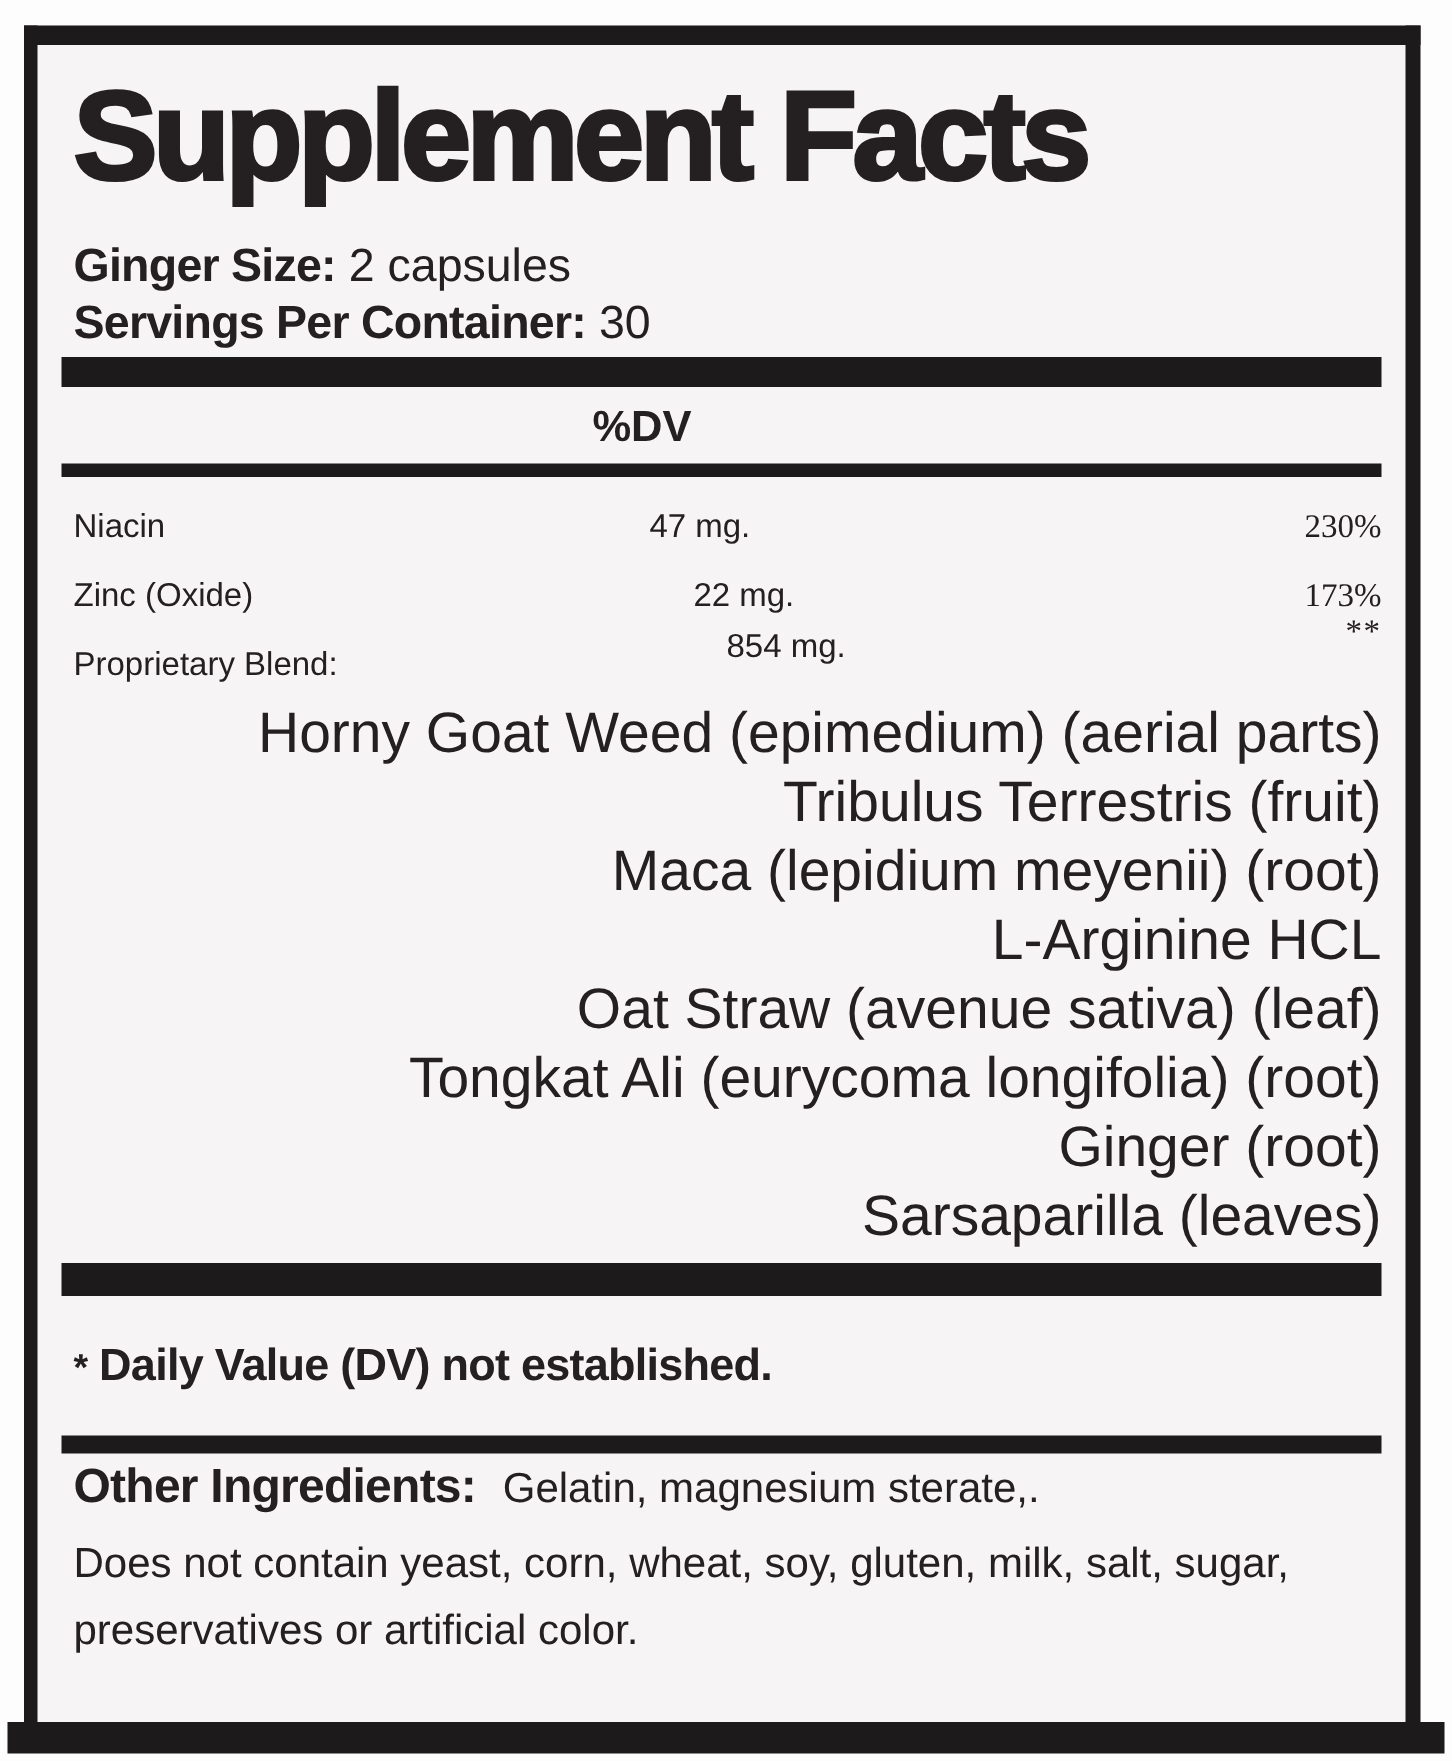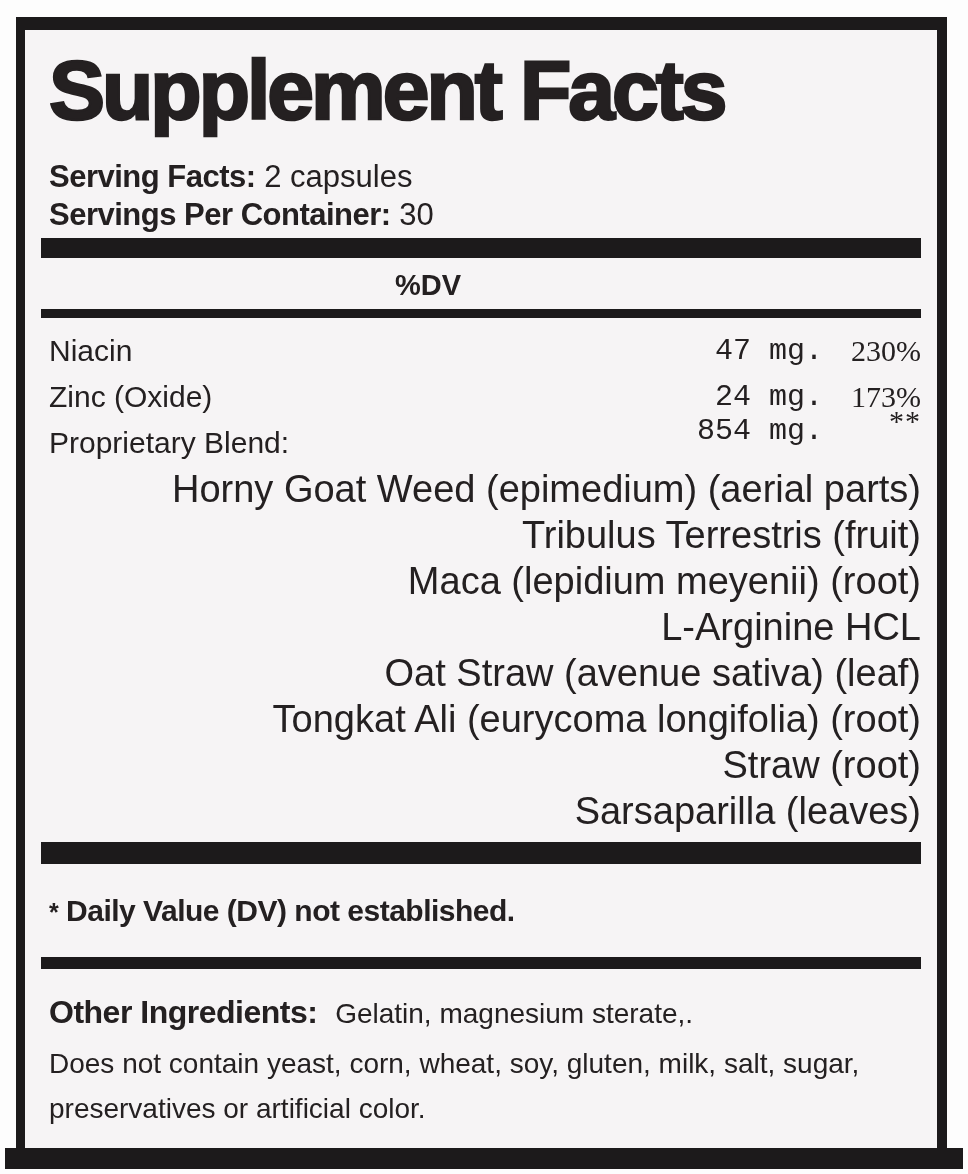--- a/index.html
+++ b/index.html
@@ -61,25 +61,25 @@
     font-size:29px;
     line-height:30px;
   }
   .col-header .amount-h { text-align:right; padding-right:13px; letter-spacing:-0.5px; }
   .col-header .dv-h { text-align:center; padding-right:8px; }
   .rule-thin { height:9px; background:#1c1a1b; margin-top:9px; }
   .rows { margin-top:10px; }
   .nrow {
     display:grid;
     grid-template-columns:auto 1fr 98px;
-    font-size:30px;
+    font-size:22px;
     line-height:46px;
   }
   .nrow .name { padding-left:8px; }
-  .nrow .amt { text-align:right;font-family:Liberation Mono, monospace; }
+  .nrow .amt { text-align:center; }
   .nrow .dv { text-align:right;font-family:Liberation Serif, serif; }
   .nrow .raised { transform:translateY(-12px); }
   .dv-star { display:inline-block; transform:translateY(-10px); letter-spacing:1px; }
   .blend-list {
     list-style:none;
     margin:0; padding:0 0 0 42px;
     font-size:38px;
     line-height:46px;
     text-align:right;
   }
@@ -88,21 +88,20 @@
     margin-top:28px;
     padding-left:8px;
     font-weight:bold;
     font-size:30px;
     line-height:38px;
     letter-spacing:-0.5px;
   }
   .footnote .star { font-size:25px; font-weight:bold; }
   .rule-med { height:12px; background:#1c1a1b; margin-top:26px; }
   .other-ing {
-    margin-top:22px;
     padding-left:8px;
     font-size:28px;
     line-height:42px;
   }
   .other-ing .lbl { font-weight:bold; font-size:32px; letter-spacing:-0.5px; }
   .other-ing .val { font-weight:normal; padding-left:10px; }
   .disclaimer {
     padding-left:8px;
     font-size:28px;
     line-height:45px;
@@ -113,21 +112,21 @@
 <body>
 
 <div class="page">
   <div class="frame">
     <div class="content">
 
       <div class="title">Supplement Facts</div>
 
       <div class="serving-block">
         <div class="serving-line">
-          <span class="lbl">Serving Facts:</span>
+          <span class="lbl">Ginger Size:</span>
           <span class="val">2 capsules</span>
         </div>
         <div class="serving-line">
           <span class="lbl">Servings Per Container:</span>
           <span class="val">30</span>
         </div>
       </div>
 
       <div class="bar-thick1"></div>
 
@@ -138,37 +137,37 @@
       <div class="rule-thin"></div>
 
       <div class="rows">
         <div class="nrow">
           <div class="name">Niacin</div>
           <div class="amt">47 mg.</div>
           <div class="dv">230%</div>
         </div>
         <div class="nrow">
           <div class="name">Zinc (Oxide)</div>
-          <div class="amt">24 mg.</div>
+          <div class="amt">22 mg.</div>
           <div class="dv">173%</div>
         </div>
         <div class="nrow">
           <div class="name">Proprietary Blend:</div>
           <div class="amt raised">854 mg.</div>
           <div class="dv raised"><span class="dv-star">**</span></div>
         </div>
 
         <ul class="blend-list">
           <li>Horny Goat Weed (epimedium) (aerial parts)</li>
           <li>Tribulus Terrestris (fruit)</li>
           <li>Maca (lepidium meyenii) (root)</li>
           <li>L-Arginine HCL</li>
           <li>Oat Straw (avenue sativa) (leaf)</li>
           <li>Tongkat Ali (eurycoma longifolia) (root)</li>
-          <li>Straw (root)</li>
+          <li>Ginger (root)</li>
           <li>Sarsaparilla (leaves)</li>
         </ul>
       </div>
 
       <div class="bar-thick2"></div>
 
       <div class="footnote">
         <span class="star">*</span>
         <span>Daily Value (DV) not established.</span>
       </div>

